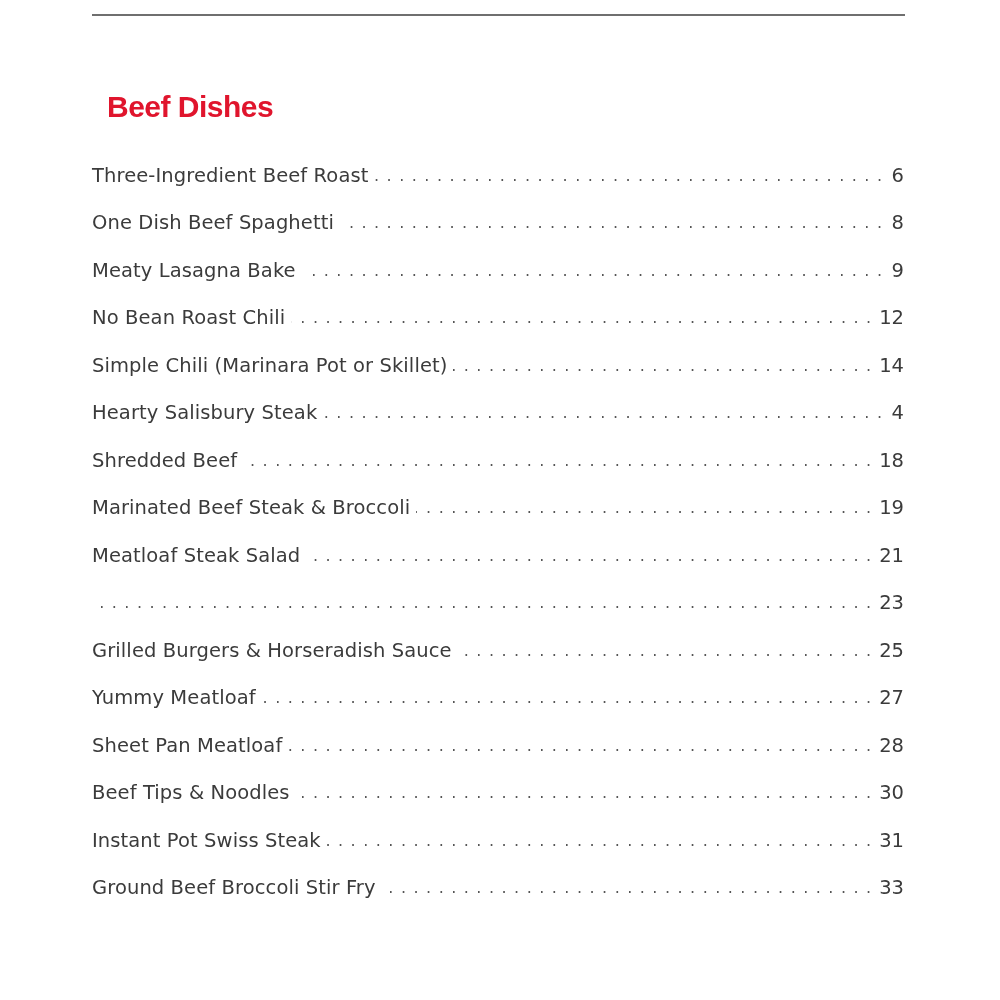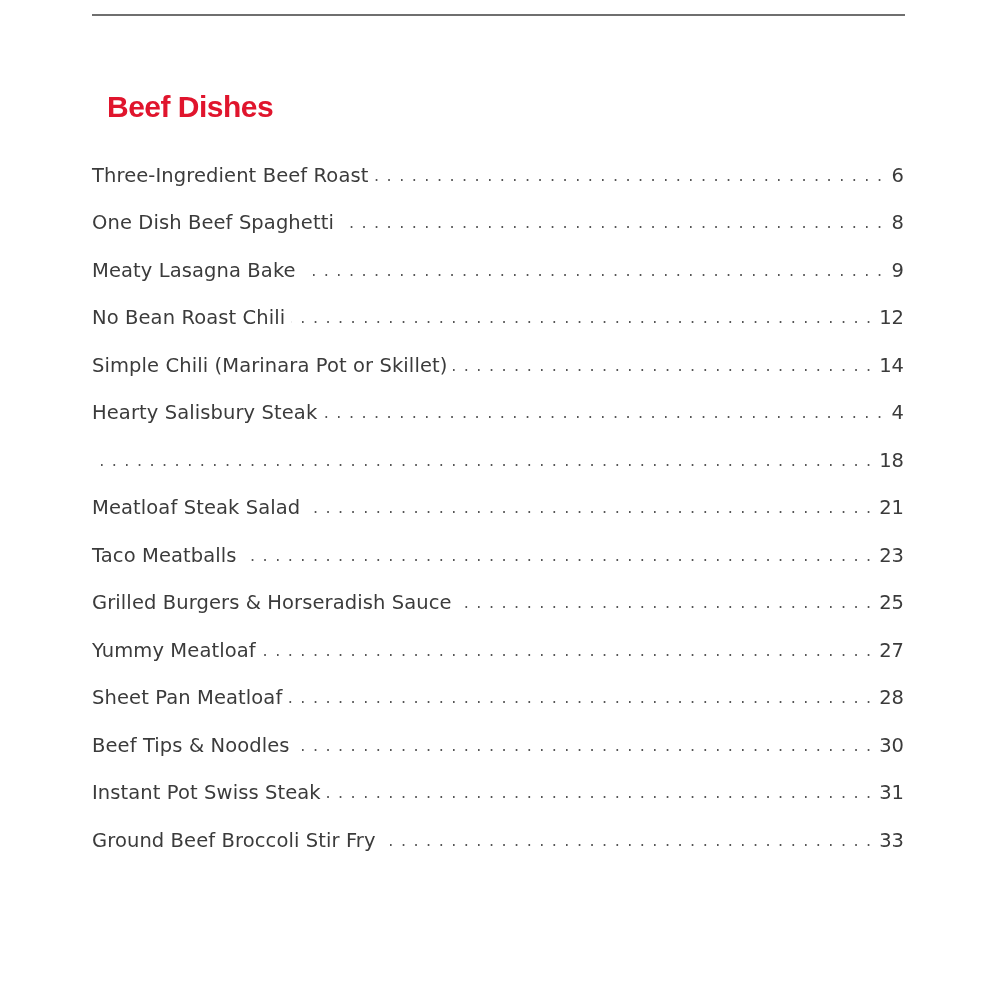--- a/index.html
+++ b/index.html
@@ -111,30 +111,35 @@
       <span class="toc-title">Simple Chili (Marinara Pot or Skillet)</span>
       <span class="toc-leader"></span>
       <span class="toc-page">14</span>
     </li>
   <li class="toc-entry">
       <span class="toc-title">Hearty Salisbury Steak</span>
       <span class="toc-leader"></span>
       <span class="toc-page">4</span>
     </li>
   <li class="toc-entry">
+      <span class="toc-title">Shredded Beef</span>
       <span class="toc-leader"></span>
       <span class="toc-page">18</span>
+    </li>
+  <li class="toc-entry">
+      <span class="toc-title">Marinated Beef Steak &amp; Broccoli</span>
+      <span class="toc-leader"></span>
+      <span class="toc-page">19</span>
     </li>
   <li class="toc-entry">
       <span class="toc-title">Meatloaf Steak Salad</span>
       <span class="toc-leader"></span>
       <span class="toc-page">21</span>
     </li>
   <li class="toc-entry">
-      <span class="toc-title">Taco Meatballs</span>
       <span class="toc-leader"></span>
       <span class="toc-page">23</span>
     </li>
   <li class="toc-entry">
       <span class="toc-title">Grilled Burgers &amp; Horseradish Sauce</span>
       <span class="toc-leader"></span>
       <span class="toc-page">25</span>
     </li>
   <li class="toc-entry">
       <span class="toc-title">Yummy Meatloaf</span>

